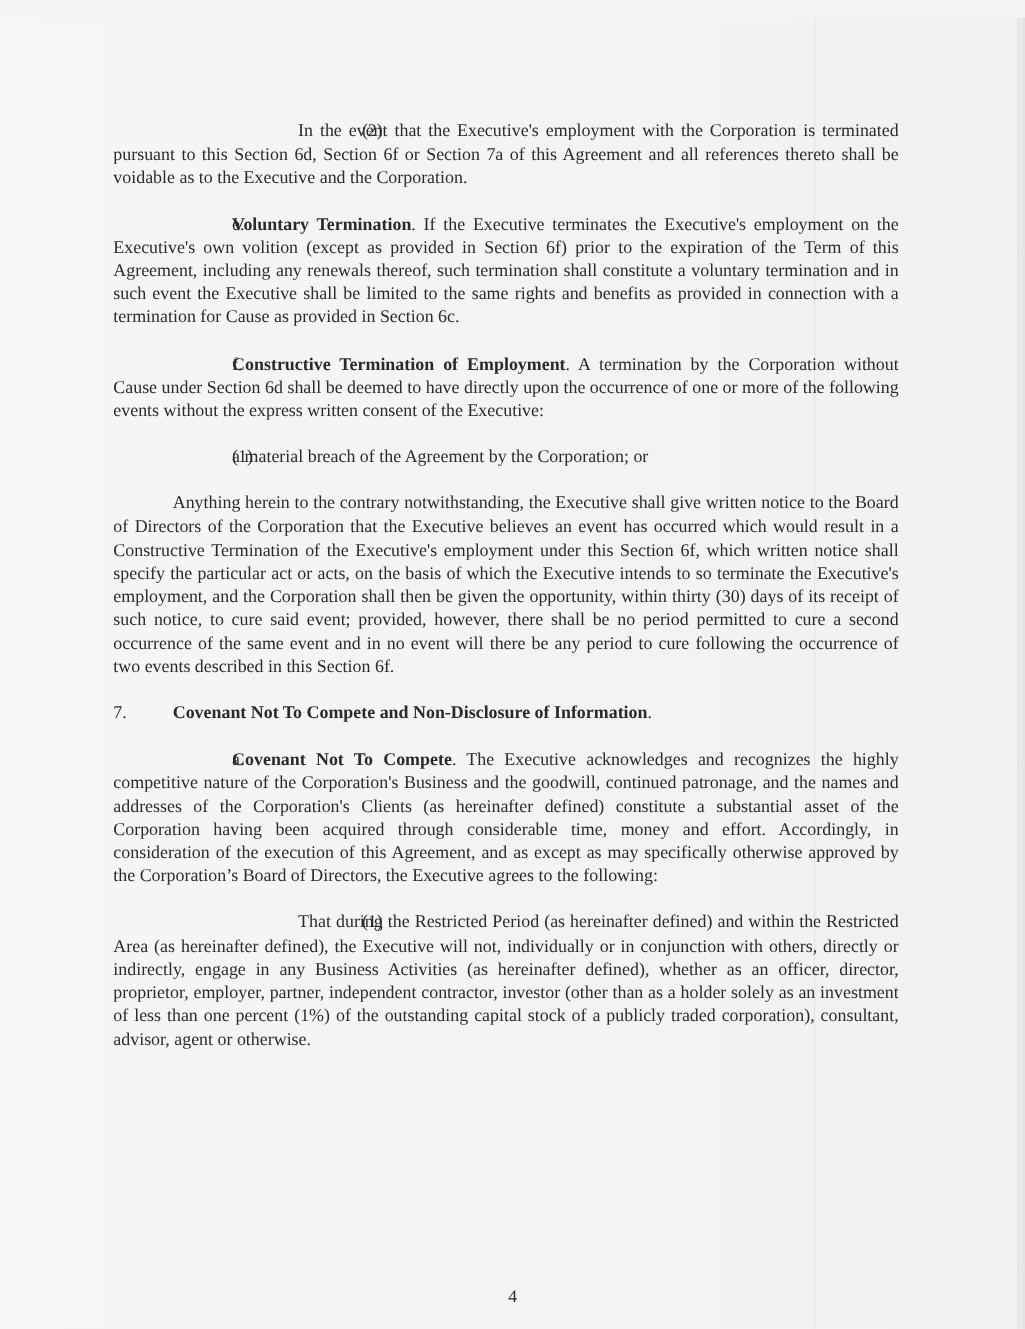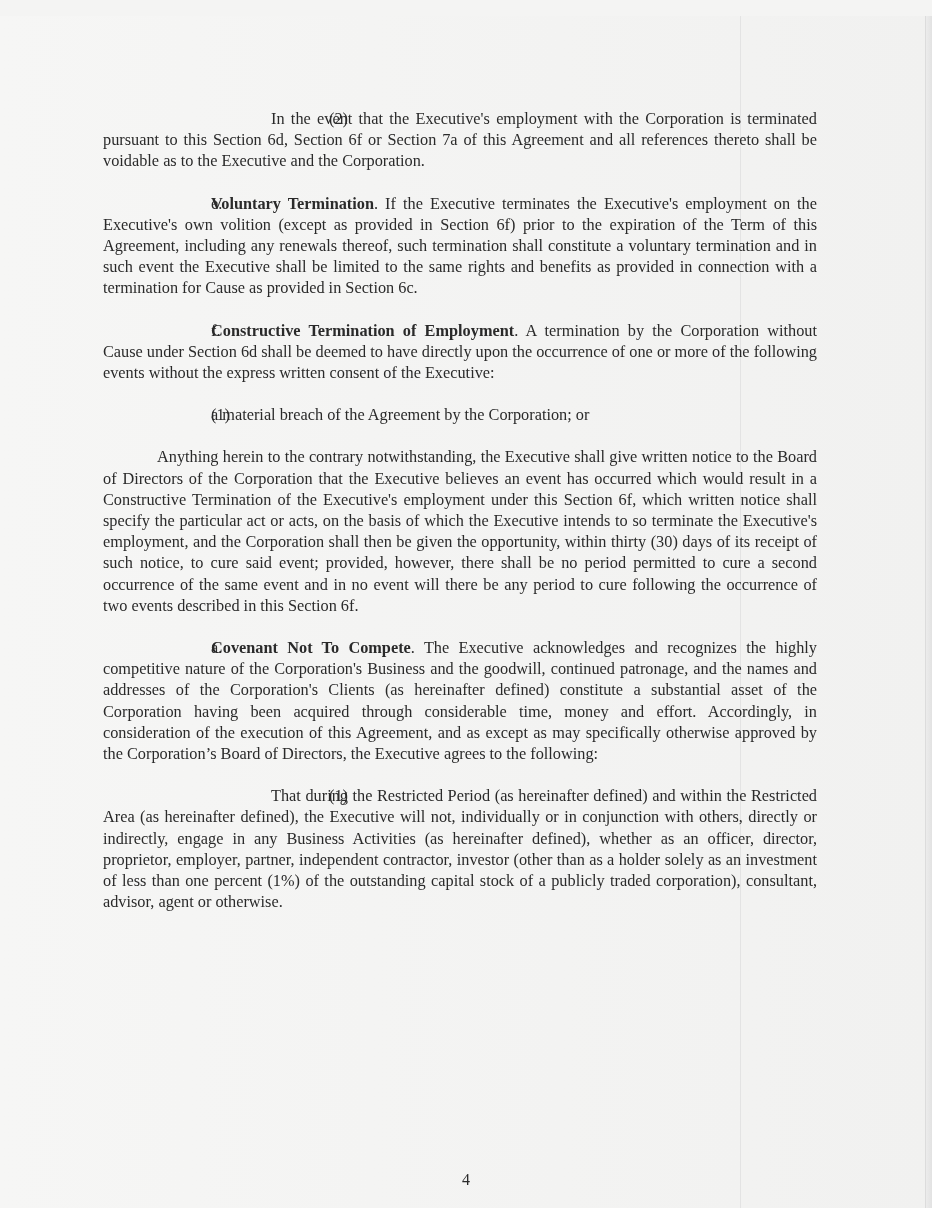--- a/index.html
+++ b/index.html
@@ -56,20 +56,21 @@
 
     <p class="para ind1"><span class="lbl lbl-ind1">e.</span><span class="heading-u">Voluntary Termination</span><span>. If the Executive terminates the Executive's employment on the Executive's own volition (except as provided in Section 6f) prior to the expiration of the Term of this Agreement, including any renewals thereof, such termination shall constitute a voluntary termination and in such event the Executive shall be limited to the same rights and benefits as provided in connection with a termination for Cause as provided in Section 6c.</span></p>
 
     <p class="para ind1"><span class="lbl lbl-ind1">f.</span><span class="heading-u">Constructive Termination of Employment</span><span>. A termination by the Corporation without Cause under Section 6d shall be deemed to have directly upon the occurrence of one or more of the following events without the express written consent of the Executive:</span></p>
 
     <p class="para ind1"><span class="lbl lbl-ind1">(1)</span><span>a material breach of the Agreement by the Corporation; or</span></p>
 
 
     <p class="para ind1"><span>Anything herein to the contrary notwithstanding, the Executive shall give written notice to the Board of Directors of the Corporation that the Executive believes an event has occurred which would result in a Constructive Termination of the Executive's employment under this Section 6f, which written notice shall specify the particular act or acts, on the basis of which the Executive intends to so terminate the Executive's employment, and the Corporation shall then be given the opportunity, within thirty (30) days of its receipt of such notice, to cure said event; provided, however, there shall be no period permitted to cure a second occurrence of the same event and in no event will there be any period to cure following the occurrence of two events described in this Section 6f.</span></p>
 
+    <p class="sec7"><span class="num">7.</span><span class="heading-u">Covenant Not To Compete and Non-Disclosure of Information</span><span>.</span></p>
 
     <p class="para ind1"><span class="lbl lbl-ind1">a.</span><span class="heading-u">Covenant Not To Compete</span><span>. The Executive acknowledges and recognizes the highly competitive nature of the Corporation's Business and the goodwill, continued patronage, and the names and addresses of the Corporation's Clients (as hereinafter defined) constitute a substantial asset of the Corporation having been acquired through considerable time, money and effort. Accordingly, in consideration of the execution of this Agreement, and as except as may specifically otherwise approved by the Corporation’s Board of Directors, the Executive agrees to the following:</span></p>
 
     <p class="para ind2"><span class="lbl lbl-ind2">(1)</span><span>That during the Restricted Period (as hereinafter defined) and within the Restricted Area (as hereinafter defined), the Executive will not, individually or in conjunction with others, directly or indirectly, engage in any Business Activities (as hereinafter defined), whether as an officer, director, proprietor, employer, partner, independent contractor, investor (other than as a holder solely as an investment of less than one percent (1%) of the outstanding capital stock of a publicly traded corporation), consultant, advisor, agent or otherwise.</span></p>
 
 
   </div>
 
   <div class="page-number">4</div>
 </div>

